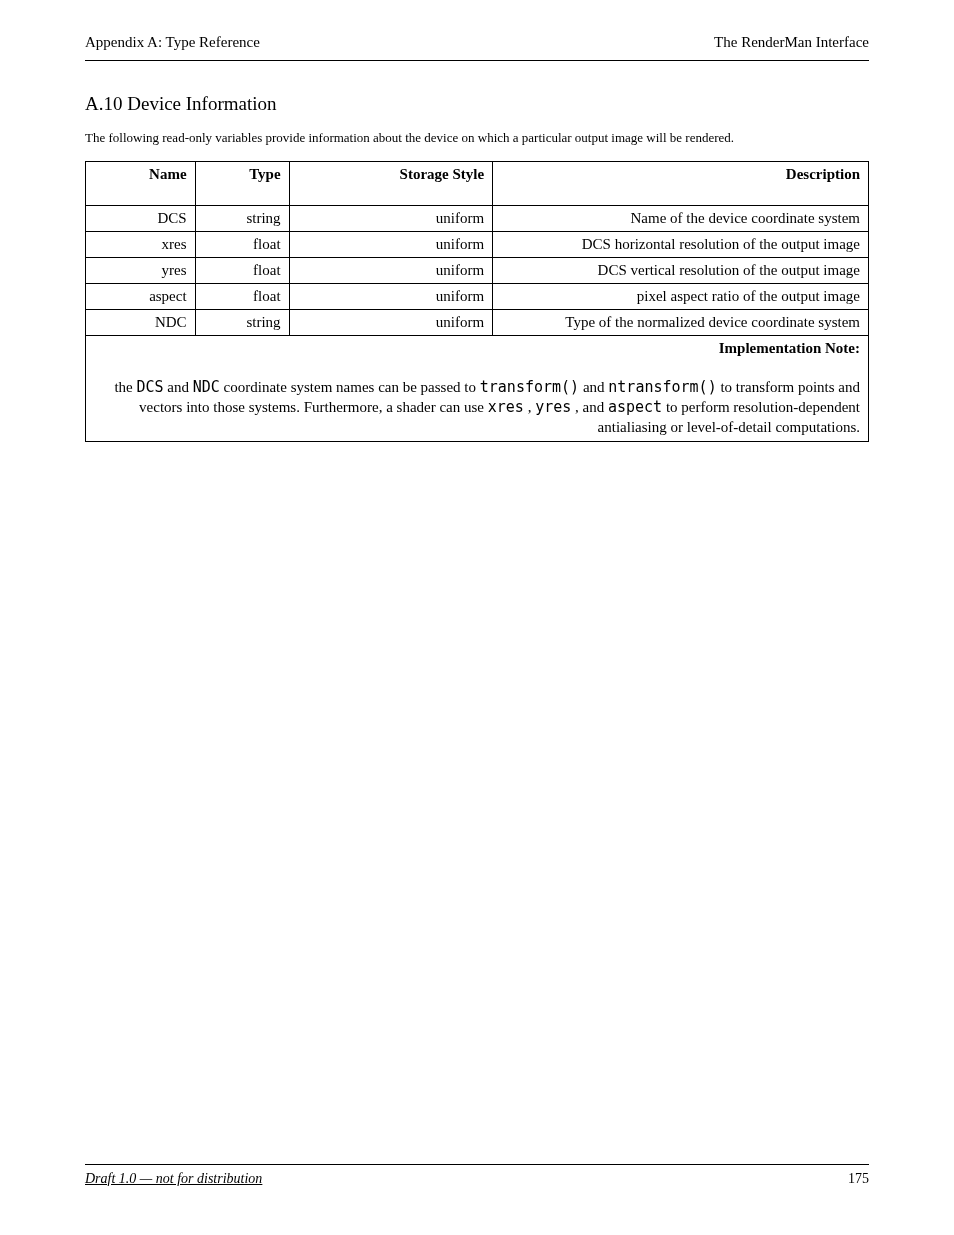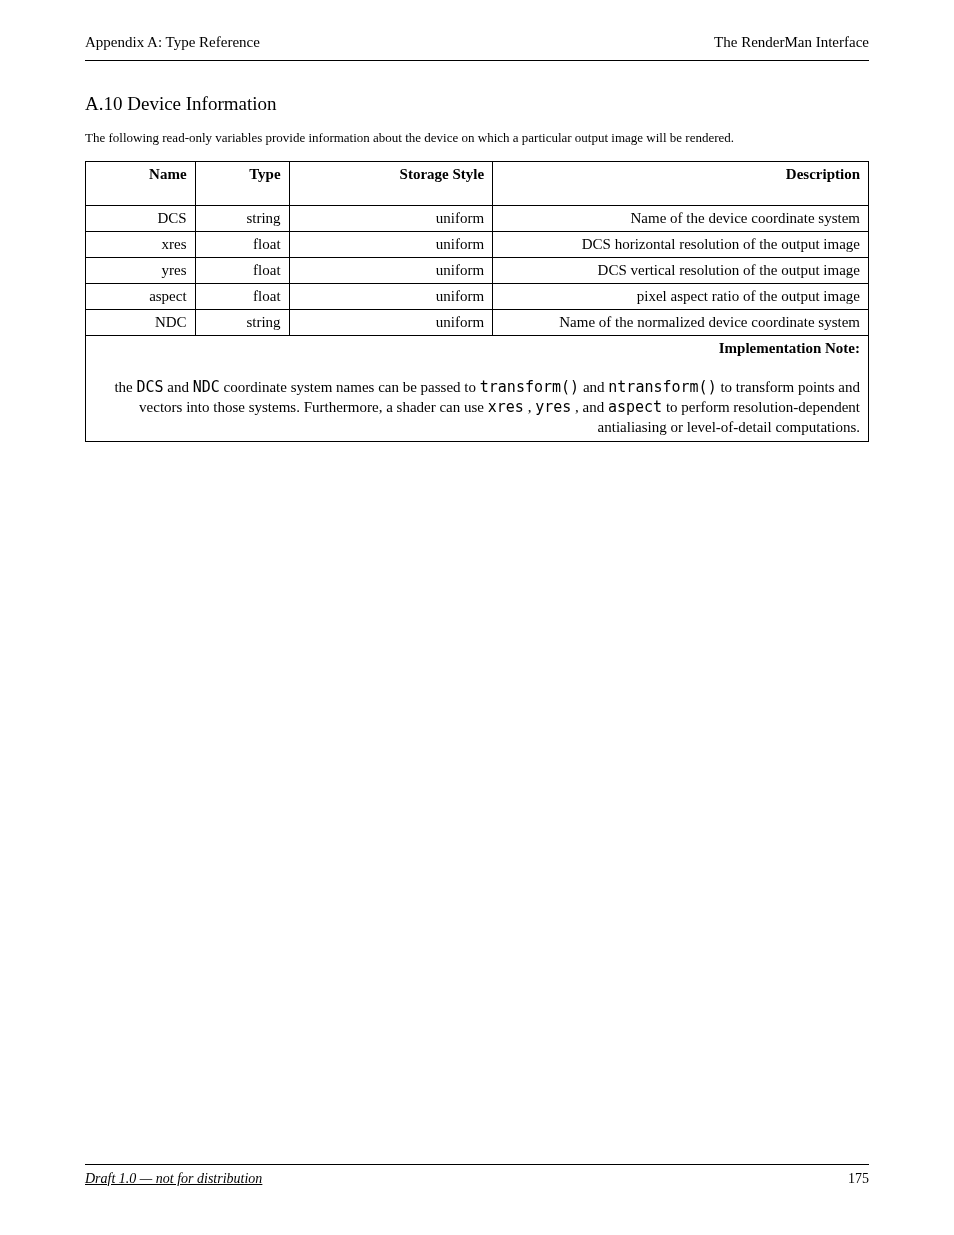--- a/index.html
+++ b/index.html
@@ -126,21 +126,21 @@
       <tr>
         <td>aspect</td>
         <td>float</td>
         <td>uniform</td>
         <td>pixel aspect ratio of the output image</td>
       </tr>
       <tr>
         <td>NDC</td>
         <td>string</td>
         <td>uniform</td>
-        <td>Name of the normalized device coordinate system</td>
+        <td>Type of the normalized device coordinate system</td>
       </tr>
       <tr>
         <td colspan="4" class="implnote-cell">
           <div class="implnote-title">Implementation Note:</div>
           <div class="implnote-body">
             <span>the </span>
             <code>DCS</code>
             <span> and </span>
             <code>NDC</code>
             <span> coordinate system names can be passed to </span>

